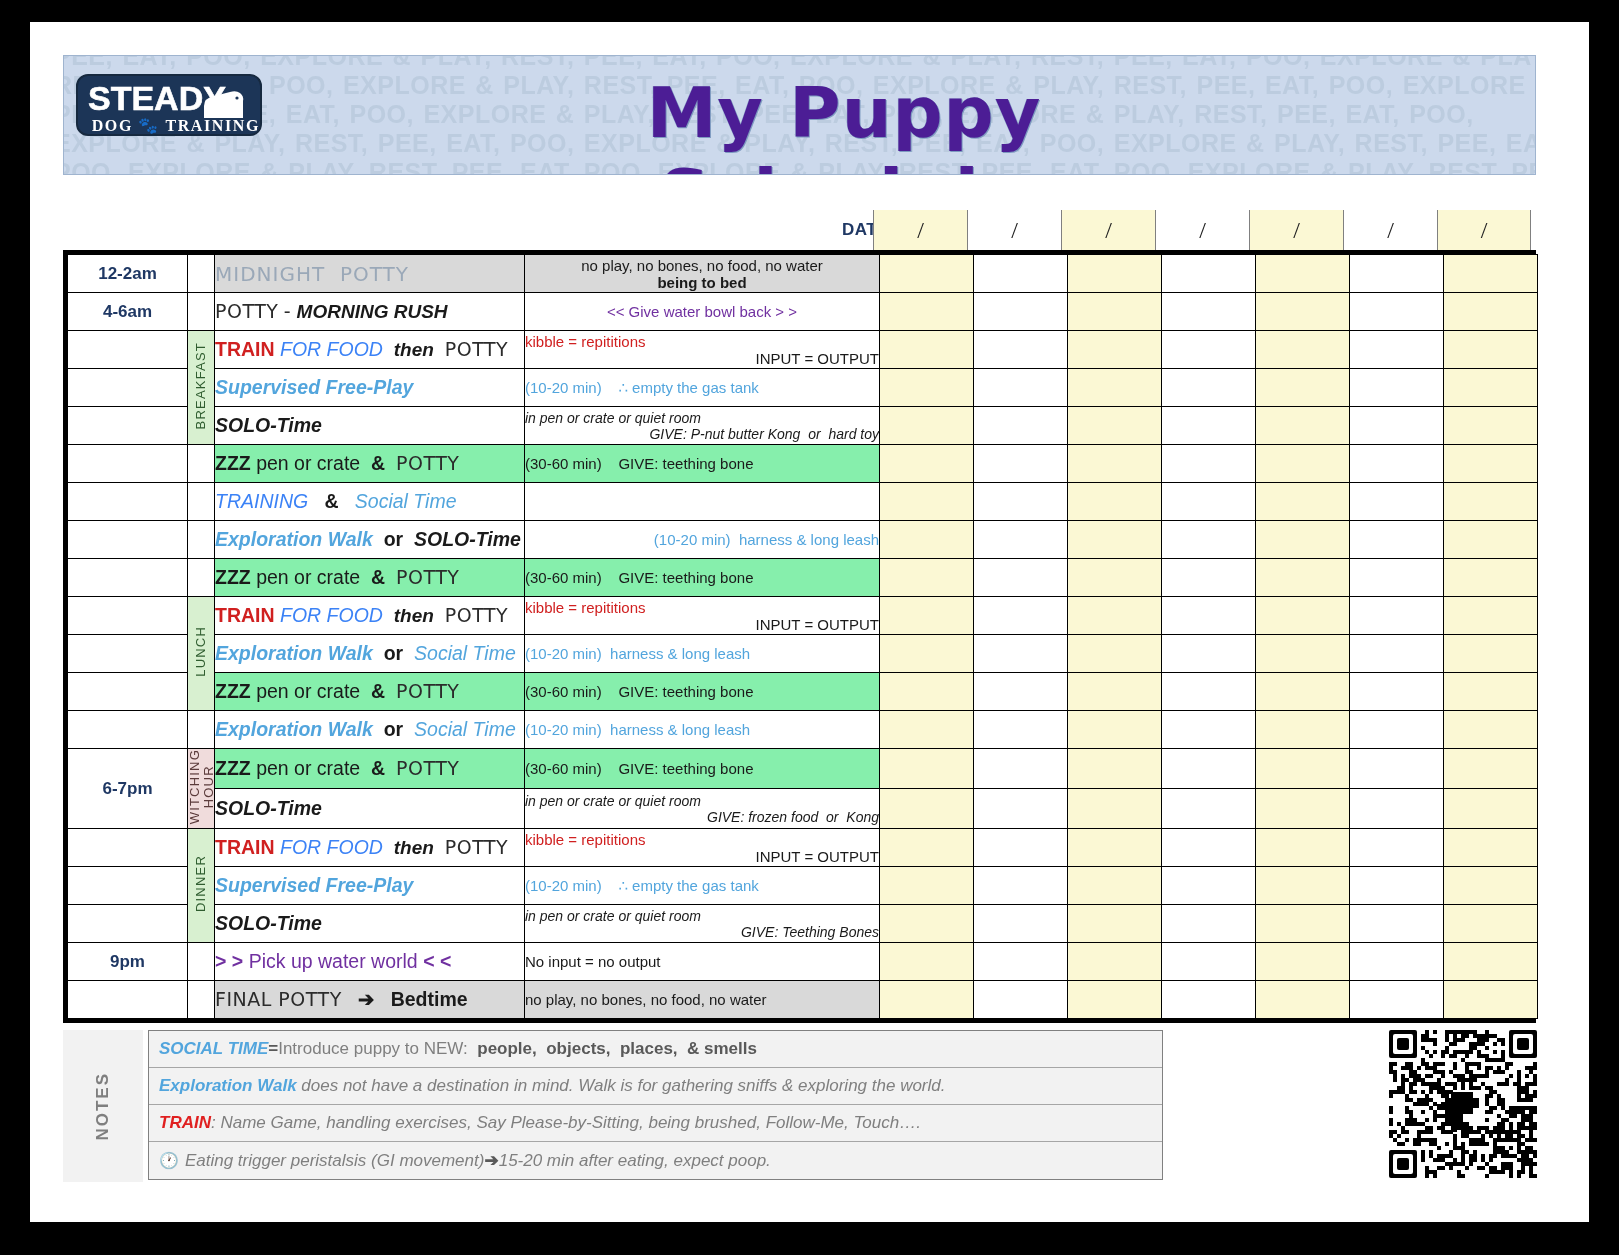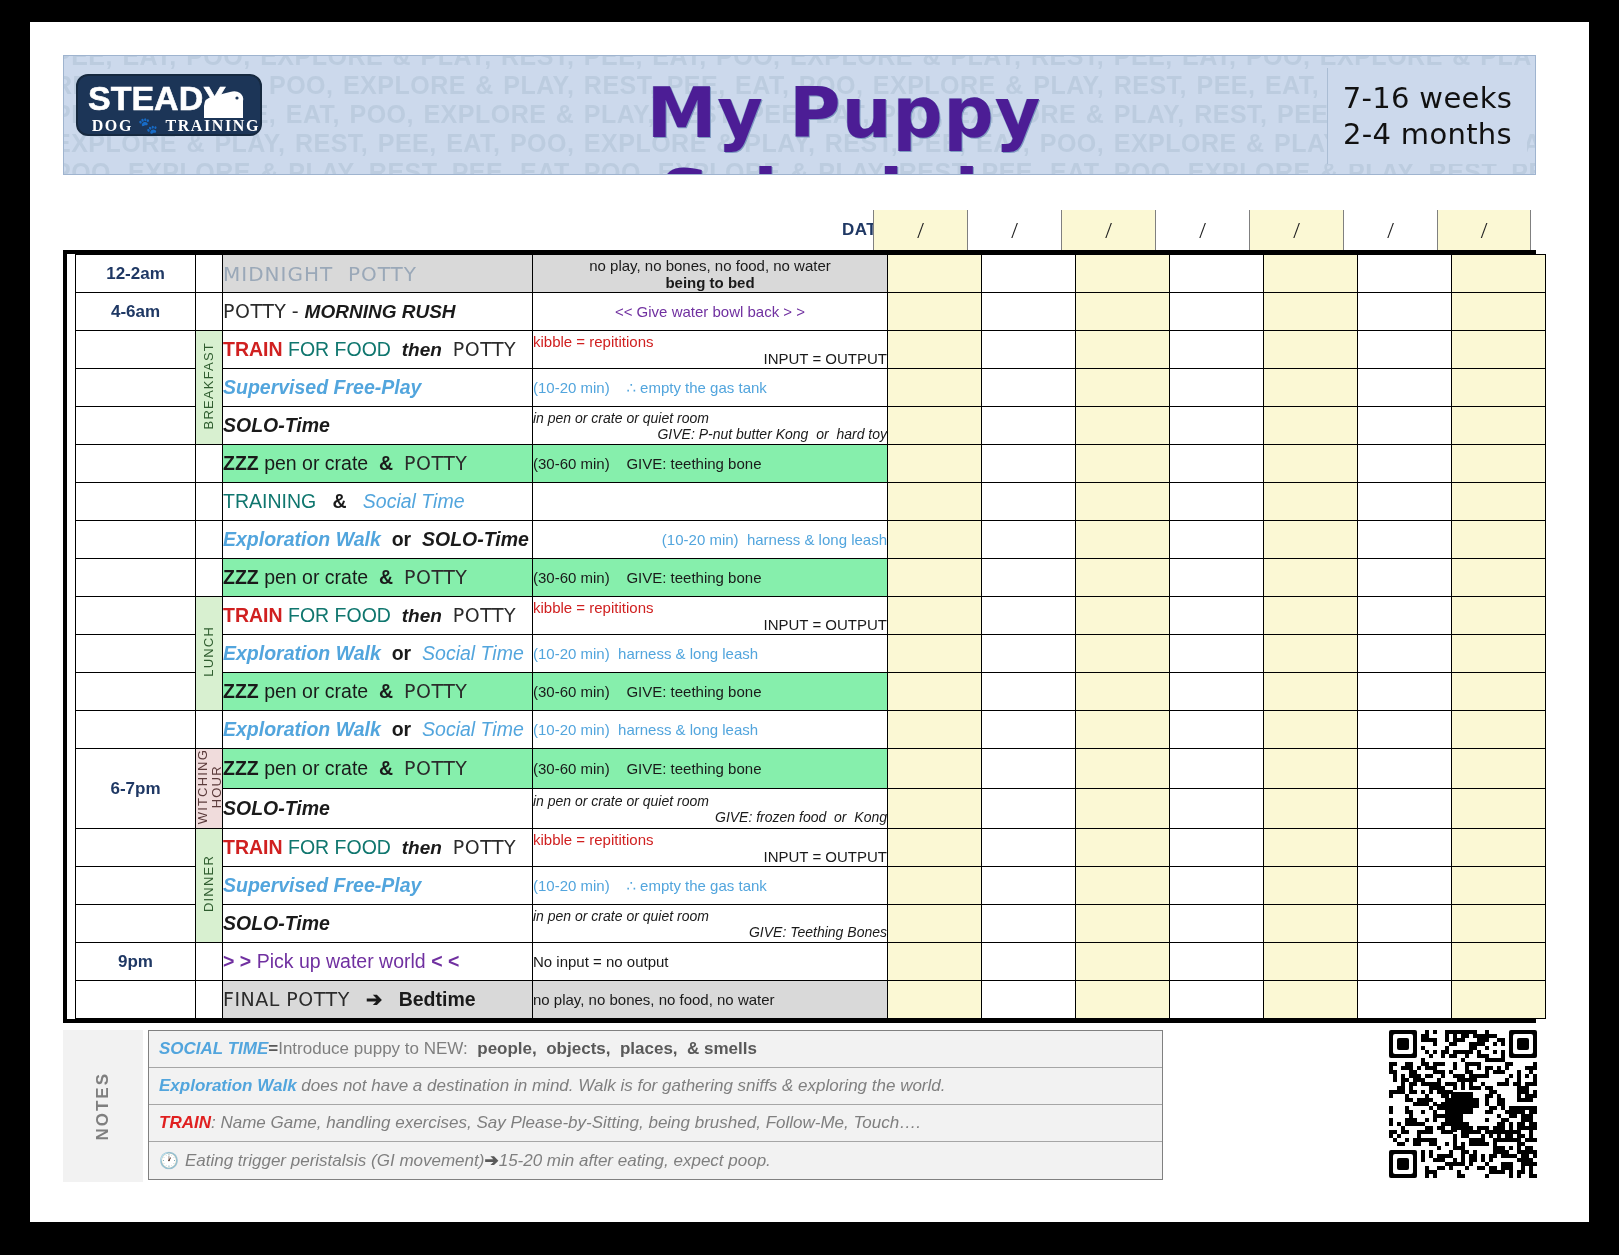--- a/index.html
+++ b/index.html
@@ -103,21 +103,20 @@
   }
   .date-cell:last-child { border-right:1px solid #808080; }
   .date-cell.ycol { background:#fbf8d4; }
 
   
   .tablewrap {
     position:absolute; left:33px; top:228px;
     width:1473px;
     border:4px solid #000;
     background:#fff;
-    padding-left:8px;
   }
   table.sched { border-collapse:collapse; width:100%; table-layout:fixed; }
   table.sched td { border:1px solid #000; padding:0; vertical-align:middle; }
 
   .c-time   { width:120px; }
   .c-meal   { width:27px; }
   .c-act    { width:310px; }
   .c-note   { width:355px; }
   .c-day    { width:94px; }
 
@@ -143,21 +142,21 @@
   td.notecell { padding:3px 6px 3px 4px; }
 
   .rowgray { background:#d9d9d9; }
   .rowblue { background:#86efac; }
 
   .act { font-size:19.5px; color:#1a1a1a; white-space:nowrap; }
   .act .serif-light { font-family:"DejaVu Sans", sans-serif; color:#9aa8b8; font-size:20px; letter-spacing:1px; }
   .act .outline { font-family:"DejaVu Sans", sans-serif; font-size:19px; letter-spacing:0.5px; color:#2b2b2b; }
   .act .ital { font-style:italic; font-weight:bold; font-size:19px; }
   .act .red-b { color:#d02020; font-weight:bold; }
-  .act .red { color:#0f766e; }
+  .act .red { color:#3b82f6;font-style:italic; }
   .act .blue-i { color:#52a5dd; font-style:italic; font-weight:bold; }
   .act .blue-i-n { color:#52a5dd; font-style:italic; }
   .act .blk-b { font-weight:bold; }
   .act .blk-bi { font-weight:bold; font-style:italic; }
   .act .purple { color:#7030a0; }
   .act .purple-b { color:#7030a0; font-weight:bold; }
 
   .note { font-size:15px; color:#1a1a1a; }
   .note .n-center { display:block; text-align:center; }
   .note .n-right  { display:block; text-align:right; }
@@ -226,24 +225,20 @@
       <div class="lg1">STEADY</div>
       <svg class="lg-dog" viewBox="0 0 52 30">
         <path d="M4 28 L4 16 Q4 8 14 6 Q22 4 30 2 Q36 0 40 3 Q44 6 43 11 L43 28 Z" fill="#fff"></path>
         <circle cx="37" cy="8" r="1.6" fill="#1c3557"></circle>
       </svg>
       <div class="lg2">DOG 🐾 TRAINING</div>
     </div>
 
     <div class="hdr-title">My Puppy Schedule</div>
 
-    <div class="hdr-age">
-      <div>7-16 weeks</div>
-      <div>2-4 months</div>
-    </div>
   </div>
 
   <div class="daterow">
     <div class="date-label">DATE</div>
     <div class="date-cells" id="dateCells">
         <div class="date-cell ycol">/</div>
         <div class="date-cell">/</div>
         <div class="date-cell ycol">/</div>
         <div class="date-cell">/</div>
         <div class="date-cell ycol">/</div>

